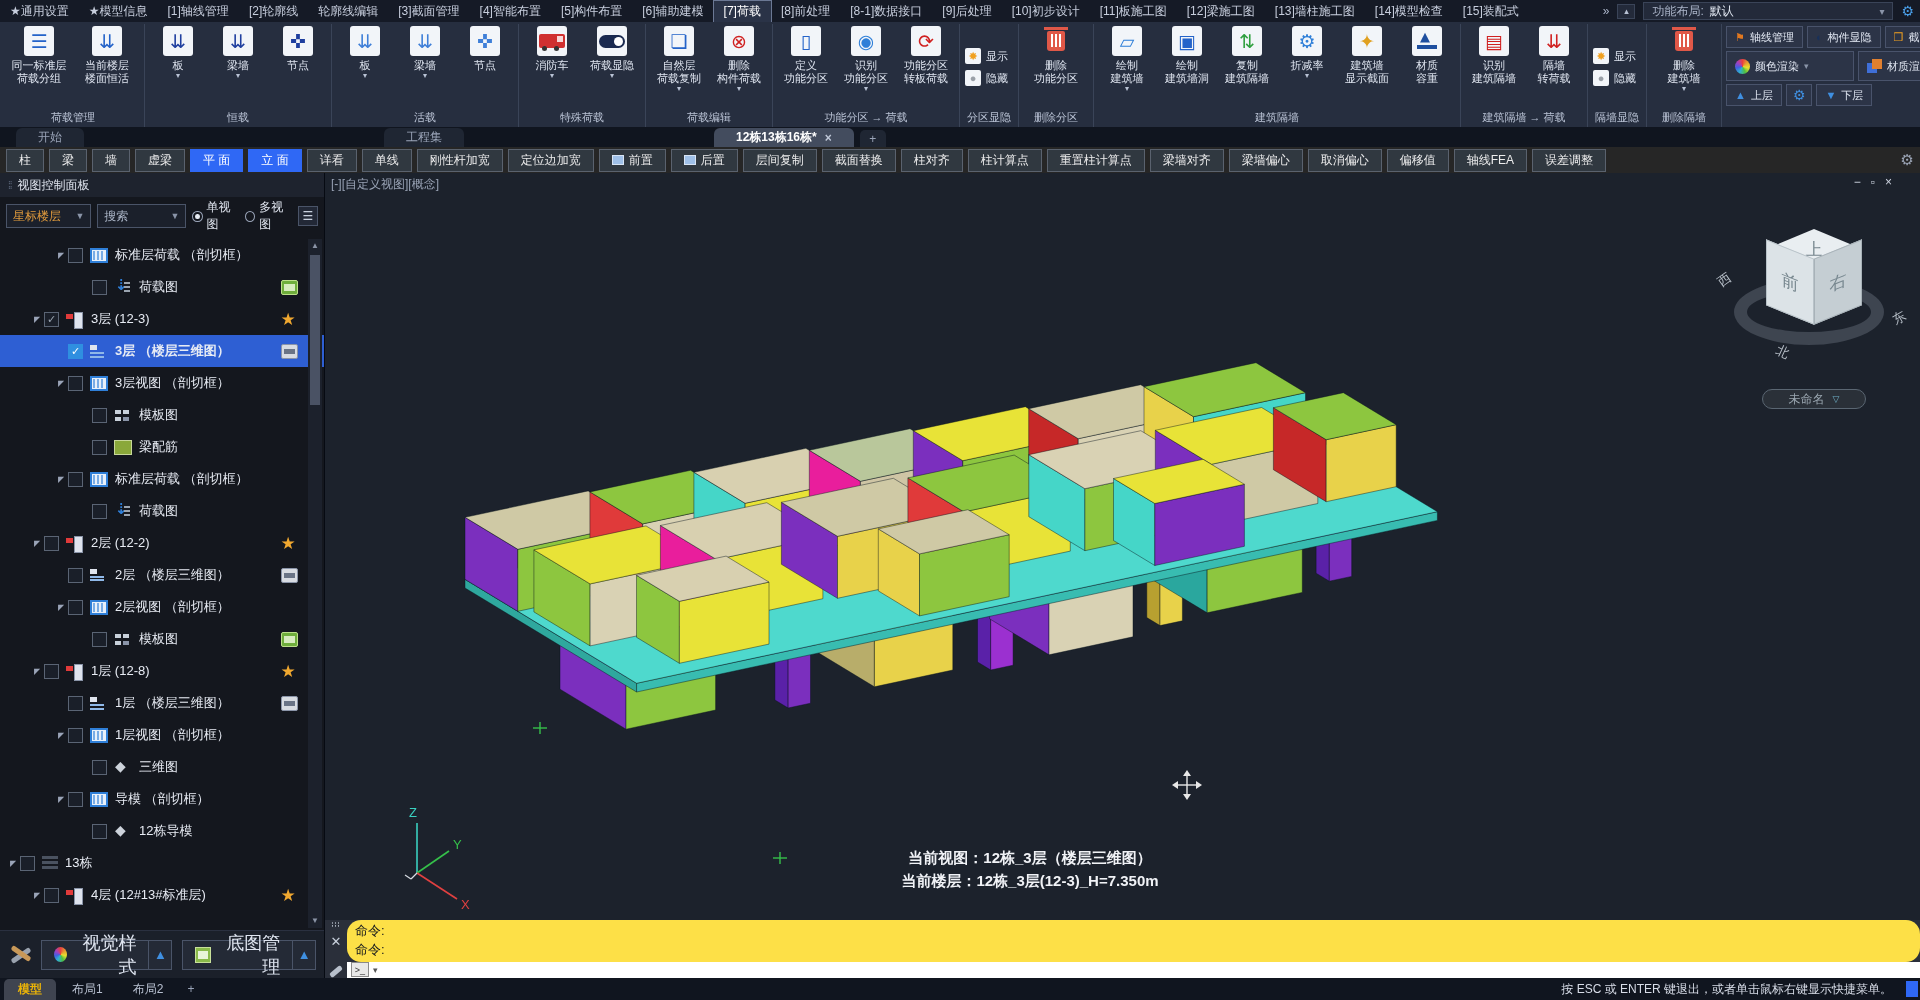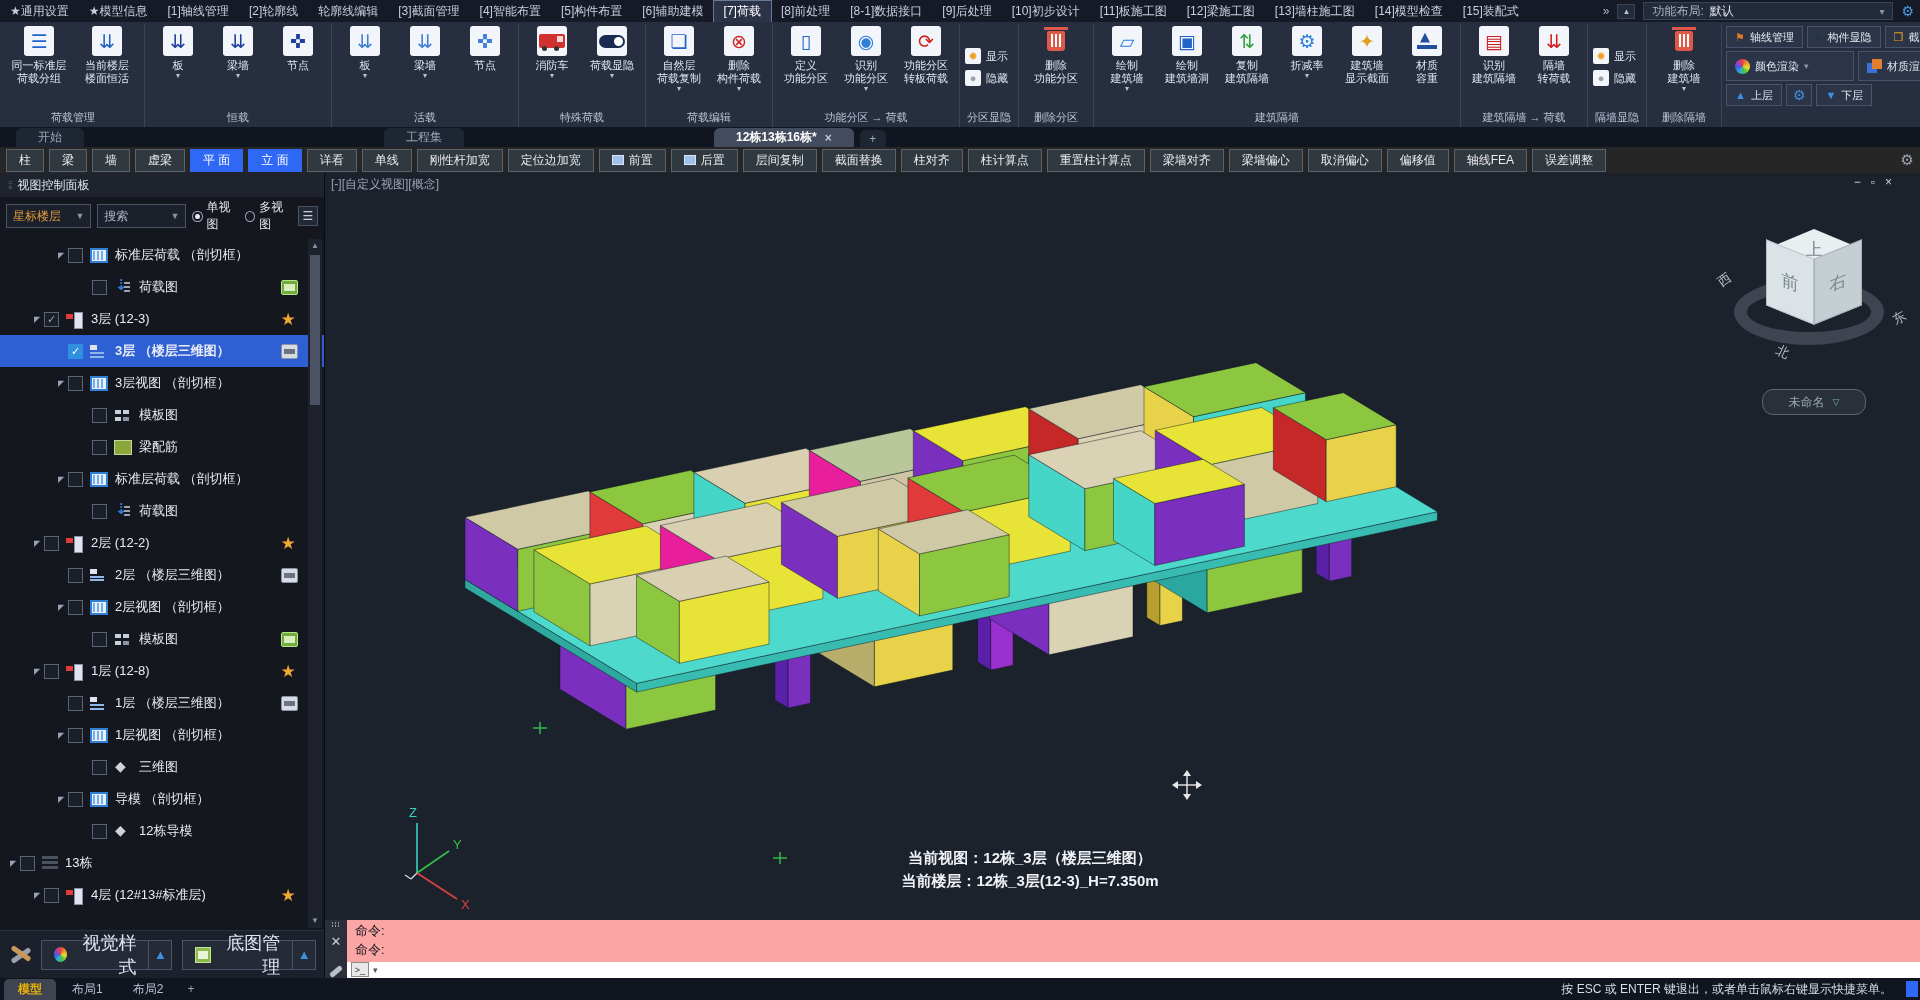--- a/index.html
+++ b/index.html
@@ -176,34 +176,34 @@
   .vc-e { position:absolute; right:-2px; top:88px; color:#b7bfc8; font-size:13px; transform:rotate(-30deg); }
   .vc-cube { position:absolute; left:42px; top:8px; width:96px; height:96px; }
   .vc-face { position:absolute; display:flex; align-items:center; justify-content:center;
     color:#76868e; font-size:17px; font-family:"Liberation Serif","DejaVu Serif",serif; }
   .vc-top { left:0; top:0; width:96px; height:40px; background:#e9eef1;
     clip-path:polygon(50% 0,100% 50%,50% 100%,0 50%); }
   .vc-front { left:0; top:20px; width:48px; height:66px; background:#dce3e7;
     transform:skewY(22deg); border:1px solid #b8c2c8; }
   .vc-right { left:48px; top:20px; width:48px; height:66px; background:#c5ced3;
     transform:skewY(-22deg); border:1px solid #a8b2b8; }
-  .vc-dd { position:absolute; left:38px; top:168px; width:104px; height:26px; border:1px solid #5a6672;
+  .vc-dd { position:absolute; left:38px; top:168px; width:104px; height:20px; border:1px solid #5a6672;
     border-radius:11px; background:#2a3038; color:#9aa6b0; font-size:12px; display:flex;
     align-items:center; justify-content:center; gap:8px; }
   .vc-dd .c { font-size:9px; color:#6fb0c8; }
 
   
   .cmdarea { height:58px; display:flex; flex:0 0 auto; background:#2a2f3a; }
   .cmdstrip { width:22px; display:flex; flex-direction:column; align-items:center; gap:6px;
     padding-top:2px; color:#c8d0dc; }
   .cmdstrip .grip { font-size:8px; letter-spacing:1px; line-height:6px; }
   .cmdstrip .x { font-size:13px; }
   .cmdstrip .wr { width:14px; height:5px; background:#b8c0cc; border-radius:2px; transform:rotate(-40deg); margin-top:14px; }
   .cmdright { flex:1; display:flex; flex-direction:column; }
-  .cmdmsg { flex:1; background:#fca5a5; color:#15181e; font-size:13px; padding:2px 8px; line-height:1.45; }
+  .cmdmsg { flex:1; background:#fde047; color:#15181e; font-size:13px; padding:2px 8px; line-height:1.45;border-radius:14px; }
   .cmdinput { height:21px; background:#ffffff; display:flex; align-items:center; gap:4px; padding:0 4px; }
   .cmdchip { width:18px; height:15px; background:#e8e8e8; border:1px solid #8a8a8a; font-size:9px;
     color:#333; display:flex; align-items:center; justify-content:center; }
   .cmdinput .c { font-size:9px; color:#555; }
 
   
   .statusbar { height:22px; background:#10151f; display:flex; align-items:center; flex:0 0 auto;
     font-size:12px; color:#b8c0d0; padding-left:4px; }
   .stab { padding:2px 14px; border-radius:5px 5px 0 0; margin-right:2px; }
   .stab.active { background:#3f4450; color:#eab308; font-weight:bold; }

